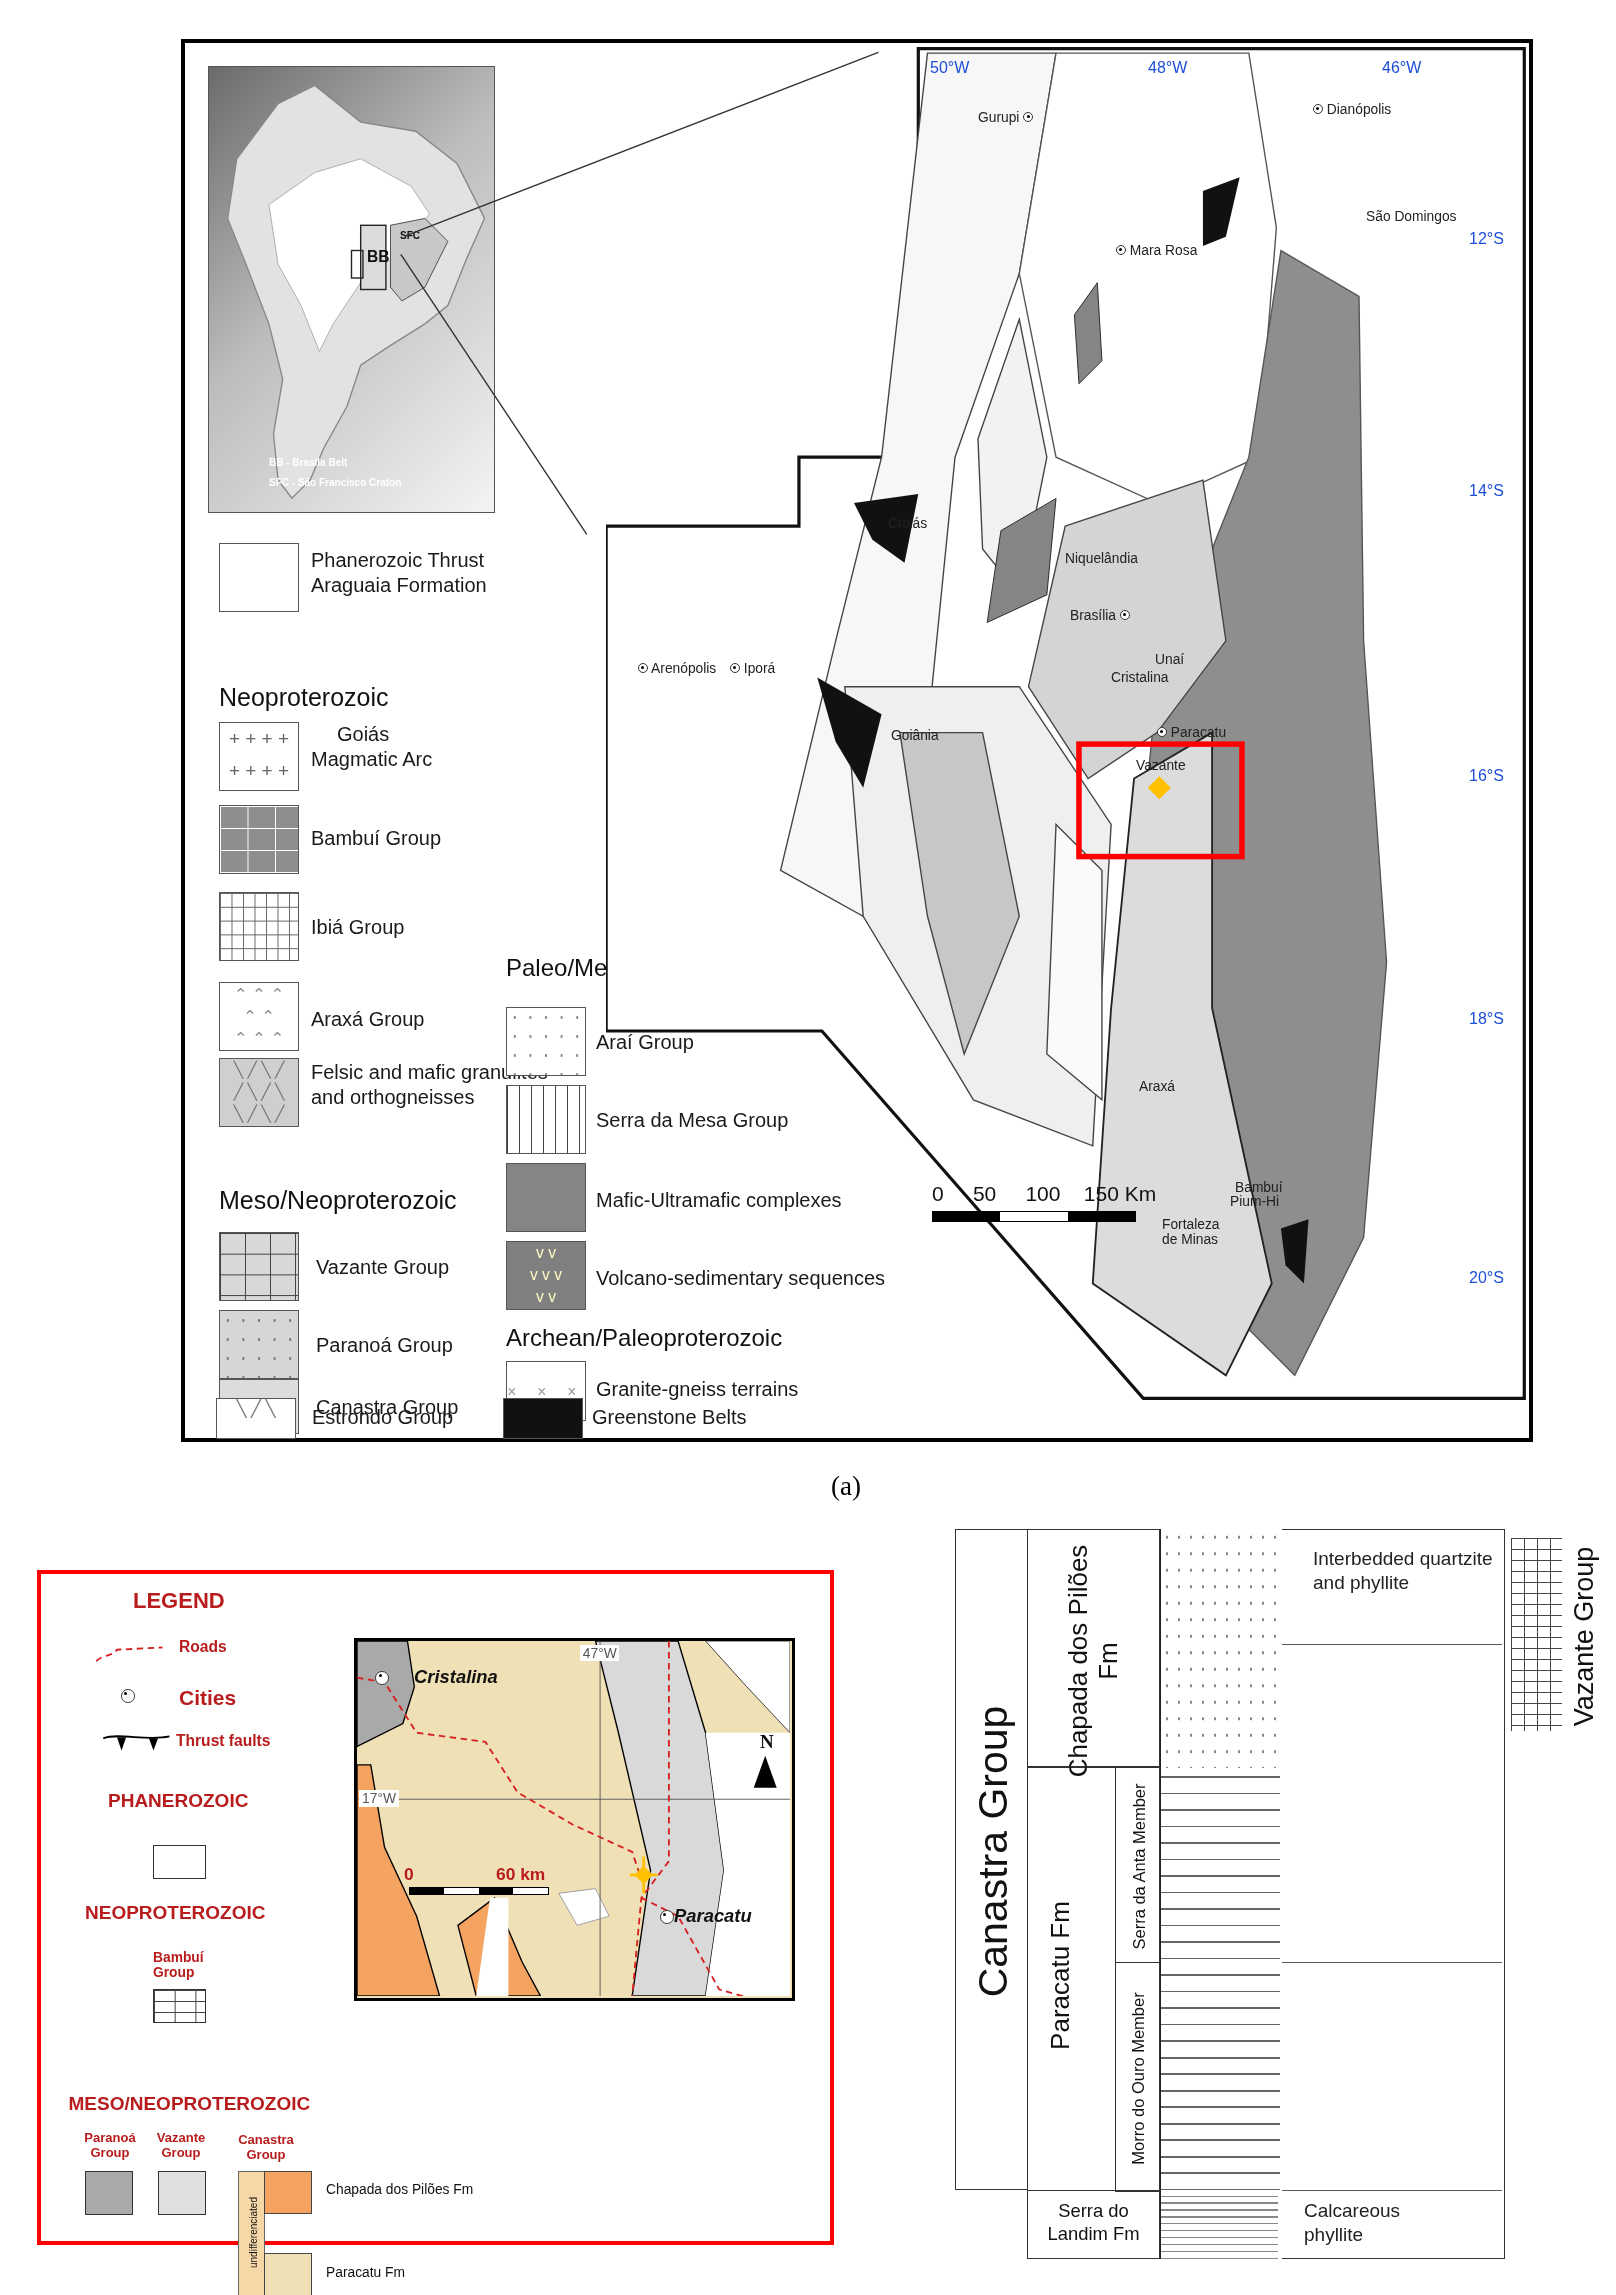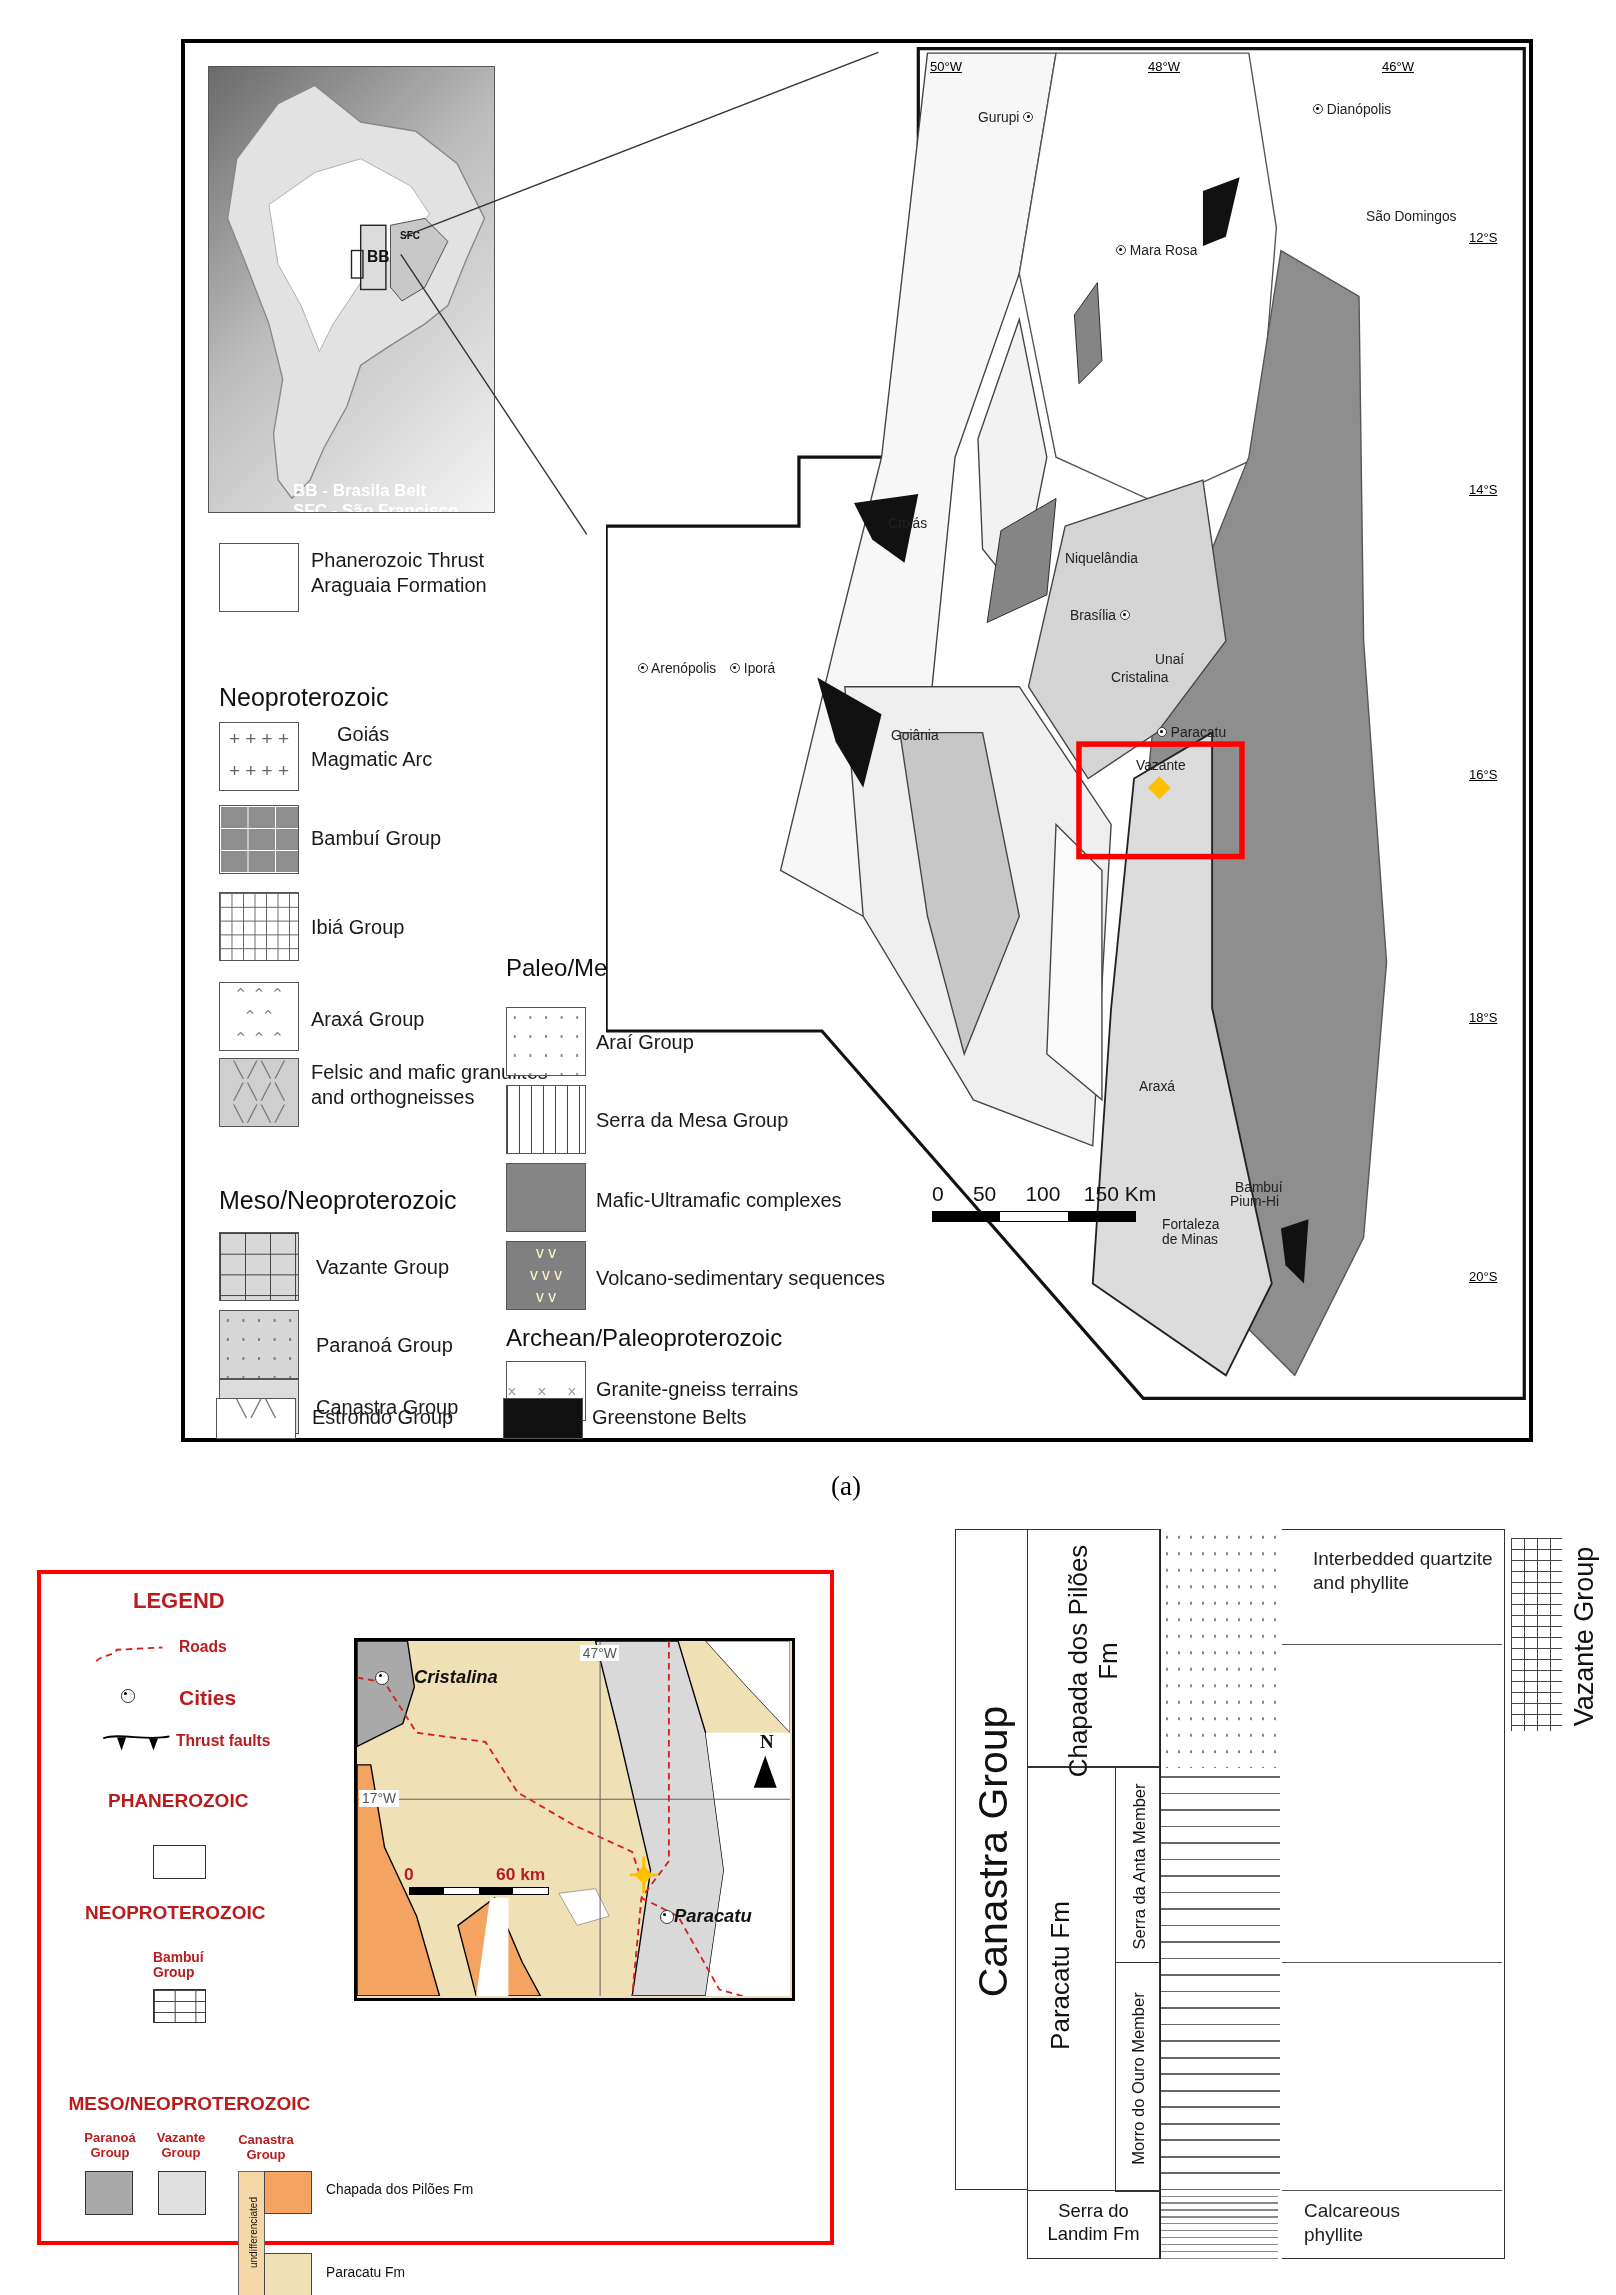--- a/index.html
+++ b/index.html
@@ -1,21 +1,21 @@
 <!DOCTYPE html>
 <html style="font-size:7.3px"><head>
 <meta charset="utf-8">
 <style>
   html,body{margin:0;padding:0;background:#ffffff;}
   body{width:1616px;height:2388px;position:relative;font-family:"Liberation Sans",sans-serif;color:#111;overflow:hidden;}
   .abs{position:absolute;}
   
   #panel-a{left:181px;top:39px;width:1352px;height:1403px;border:4.1px solid #000;box-sizing:border-box;background:#fff;}
   #inset{left:23px;top:23px;width:285px;height:445px;border:1.4px solid #555;background:linear-gradient(135deg,#6a6a6a 0%,#bdbdbd 45%,#f4f4f4 100%);overflow:hidden;}
-  #inset .cap{color:#fff;font-size:17px;font-weight:bold;left:84px;line-height:20px;margin-top:28px;}
+  #inset .cap{color:#fff;font-size:10px;font-weight:bold;left:60px;line-height:20px;}
   .legend-box{width:80px;height:69px;border:1.4px solid #555;box-sizing:border-box;}
   .lg-label{font-size:20px;line-height:25px;color:#1a1a1a;}
   .lg-head{font-size:25px;color:#111;}
   .pat-brick{background-color:#8e8e8e;background-image:
      linear-gradient(#fff 1.4px,transparent 1.4px),
      linear-gradient(90deg,#fff 1.4px,transparent 1.4px);background-size:27.5px 22px,27.5px 22px;}
   .pat-brick-light{background-color:#d8d8d8;background-image:
      linear-gradient(#444 1.4px,transparent 1.4px),
      linear-gradient(90deg,#444 1.4px,transparent 1.4px);background-size:25px 20.7px;}
   .pat-grid{background-color:#fff;background-image:
@@ -27,21 +27,21 @@
   .pat-mafic{background:#858585;}
   .pat-volc{background:#808080;color:#fef9c3;font-size:15.6px;text-align:center;line-height:22px;}
   .pat-green{background:#111;}
   .pat-xx{background:#fff;color:#999;font-size:15.6px;text-align:center;line-height:69px;letter-spacing:8.3px;}
   .pat-wave{background:#fff;color:#888;font-size:16.5px;text-align:center;line-height:22px;}
   .pat-dash{background:#fff;color:#777;font-size:16.5px;text-align:center;line-height:22px;}
   .pat-granul{background:#cfcfcf;color:#777;font-size:15.6px;text-align:center;line-height:22px;}
   .city{font-size:13.8px;color:#222;white-space:nowrap;}
   .city-dot{width:10px;height:10px;border-radius:50%;border:1.4px solid #333;background:#fff;box-sizing:border-box;display:inline-block;position:relative;}
   .city-dot::after{content:"";position:absolute;left:2.3px;top:2.3px;width:3.2px;height:3.2px;border-radius:50%;background:#000;}
-  .coord{font-size:13px;color:#000000;text-decoration:underline;}
+  .coord{font-size:16px;color:#1d4ed8;}
   #scale-a{left:753px;top:1235px;}
   #scale-a .nums{font-size:21px;color:#111;white-space:nowrap;}
   #scale-a .bar{display:flex;height:9.2px;border:0.9px solid #000;width:202px;margin-top:4.6px;}
   #scale-a .bar span{flex:1;}
   .caption{font-family:"Liberation Serif",serif;font-size:27px;color:#000;}
   
   #panel-b{left:37px;top:1570px;width:797px;height:675px;border:4.1px solid #ff0000;box-sizing:border-box;background:#fff;}
   .b-head{font-family:"Liberation Sans",sans-serif;font-weight:bold;color:#b91c1c;}
   .b-city{font-weight:bold;font-style:italic;font-size:18.4px;color:#111;}
   

